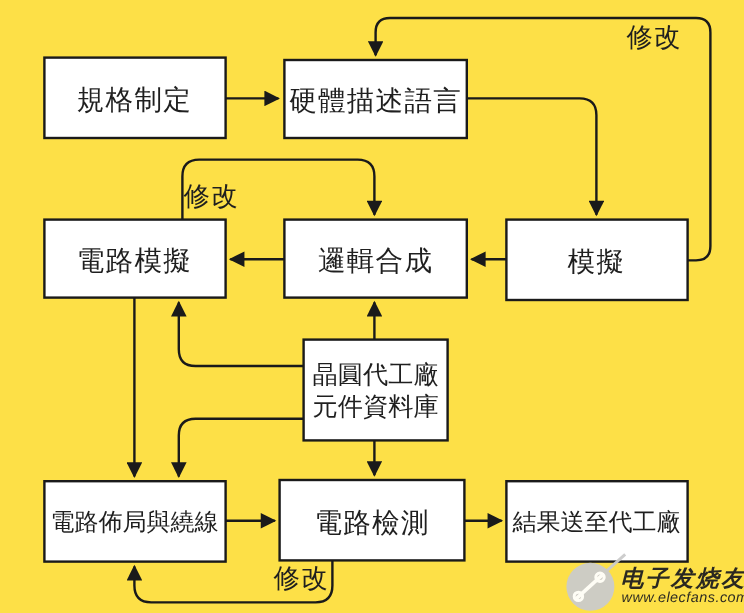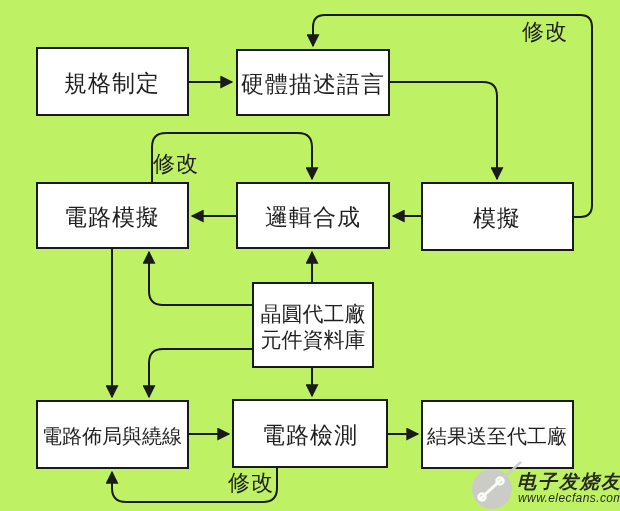--- a/index.html
+++ b/index.html
@@ -1,20 +1,20 @@
 <!DOCTYPE html>
 <html><head>
 <meta charset="utf-8">
 <style>
   html, body { margin: 0; padding: 0; background: #ffffff; }
   .stage {
     position: relative;
     width: 620px;
     height: 511px;
-    background: #bef264;
+    background: #fde047;
     overflow: hidden;
     font-family: "Liberation Sans", "DejaVu Sans", sans-serif;
   }
   svg { display: block; }
   .box  { fill: #ffffff; stroke: #1a1a1a; stroke-width: 2; }
   .edge { fill: none; stroke: #1a1a1a; stroke-width: 2; marker-end: url(#arr); }
   text  { fill: #1f1f1f; font-family: "Liberation Sans", "DejaVu Sans", sans-serif; }
   .node-label {
     font-size: 23px;
     text-anchor: middle;

